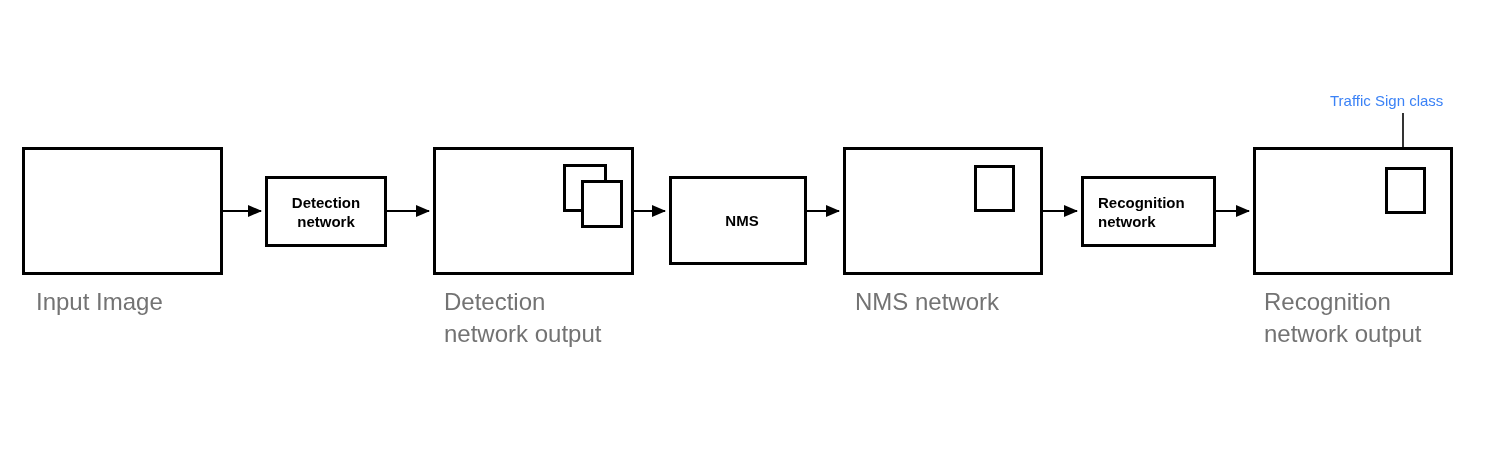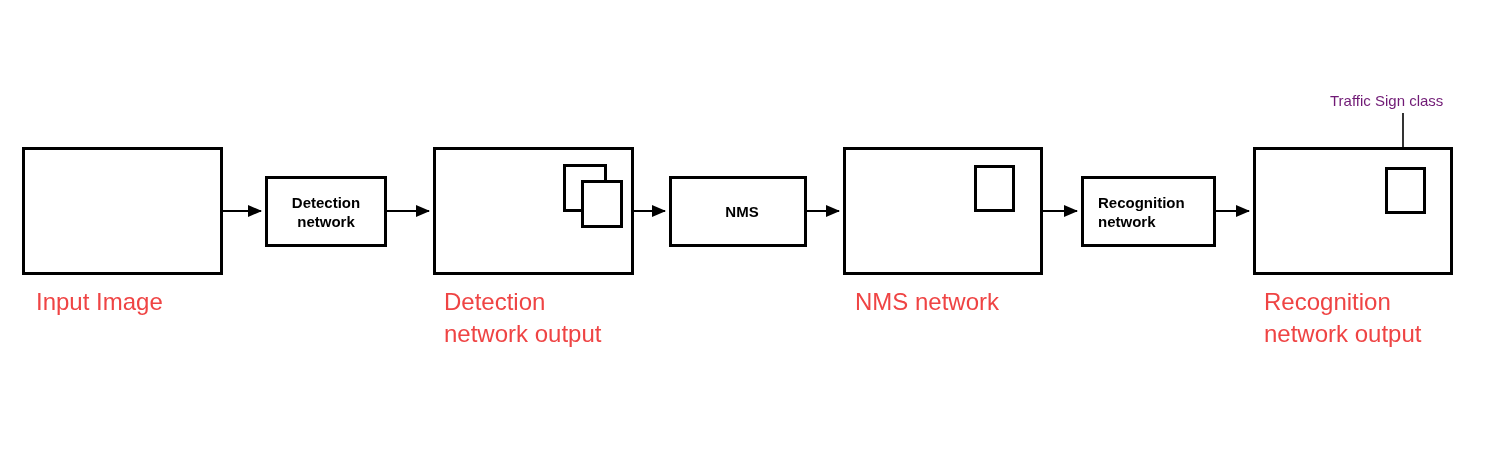--- a/index.html
+++ b/index.html
@@ -60,29 +60,29 @@
     box-sizing: border-box;
   }
   
   .caption {
     position: absolute;
     font-family: "Liberation Sans", sans-serif;
     font-weight: normal;
     font-size: 24px;
     line-height: 32px;
     white-space: pre-line;
-    color: #ef4444;
+    color: #737373;
   }
   
   .annotation {
     position: absolute;
     font-family: "Liberation Sans", sans-serif;
     font-size: 15px;
     line-height: 18px;
-    color: #701a75;
+    color: #3b82f6;
     white-space: nowrap;
   }
   
   #connectors {
     position: absolute;
     left: 0;
     top: 0;
     width: 1491px;
     height: 456px;
     pointer-events: none;
@@ -127,21 +127,21 @@
 network</span>
   </div>
 
   <div class="image-frame" style="left:433px; top:147px; width:201px; height:128px;">
     <div class="bbox" style="left:127px; top:14px; width:44px; height:48px;"></div>
     <div class="bbox" style="left:145px; top:30px; width:42px; height:48px;"></div>
   </div>
   <div class="caption" style="left:444px; top:286px;">Detection
 network output</div>
 
-  <div class="process-block" style="left:669px; top:176px; width:138px; height:71px;padding-left:8px;">
+  <div class="process-block" style="left:669px; top:176px; width:138px; height:89px;padding-left:8px;">
     <span class="process-label">NMS</span>
   </div>
 
   <div class="image-frame" style="left:843px; top:147px; width:200px; height:128px;">
     <div class="bbox" style="left:128px; top:15px; width:41px; height:47px;"></div>
   </div>
   <div class="caption" style="left:855px; top:286px;">NMS network</div>
 
   <div class="process-block" style="left:1081px; top:176px; width:135px; height:71px;">
     <span class="process-label left-align">Recognition

